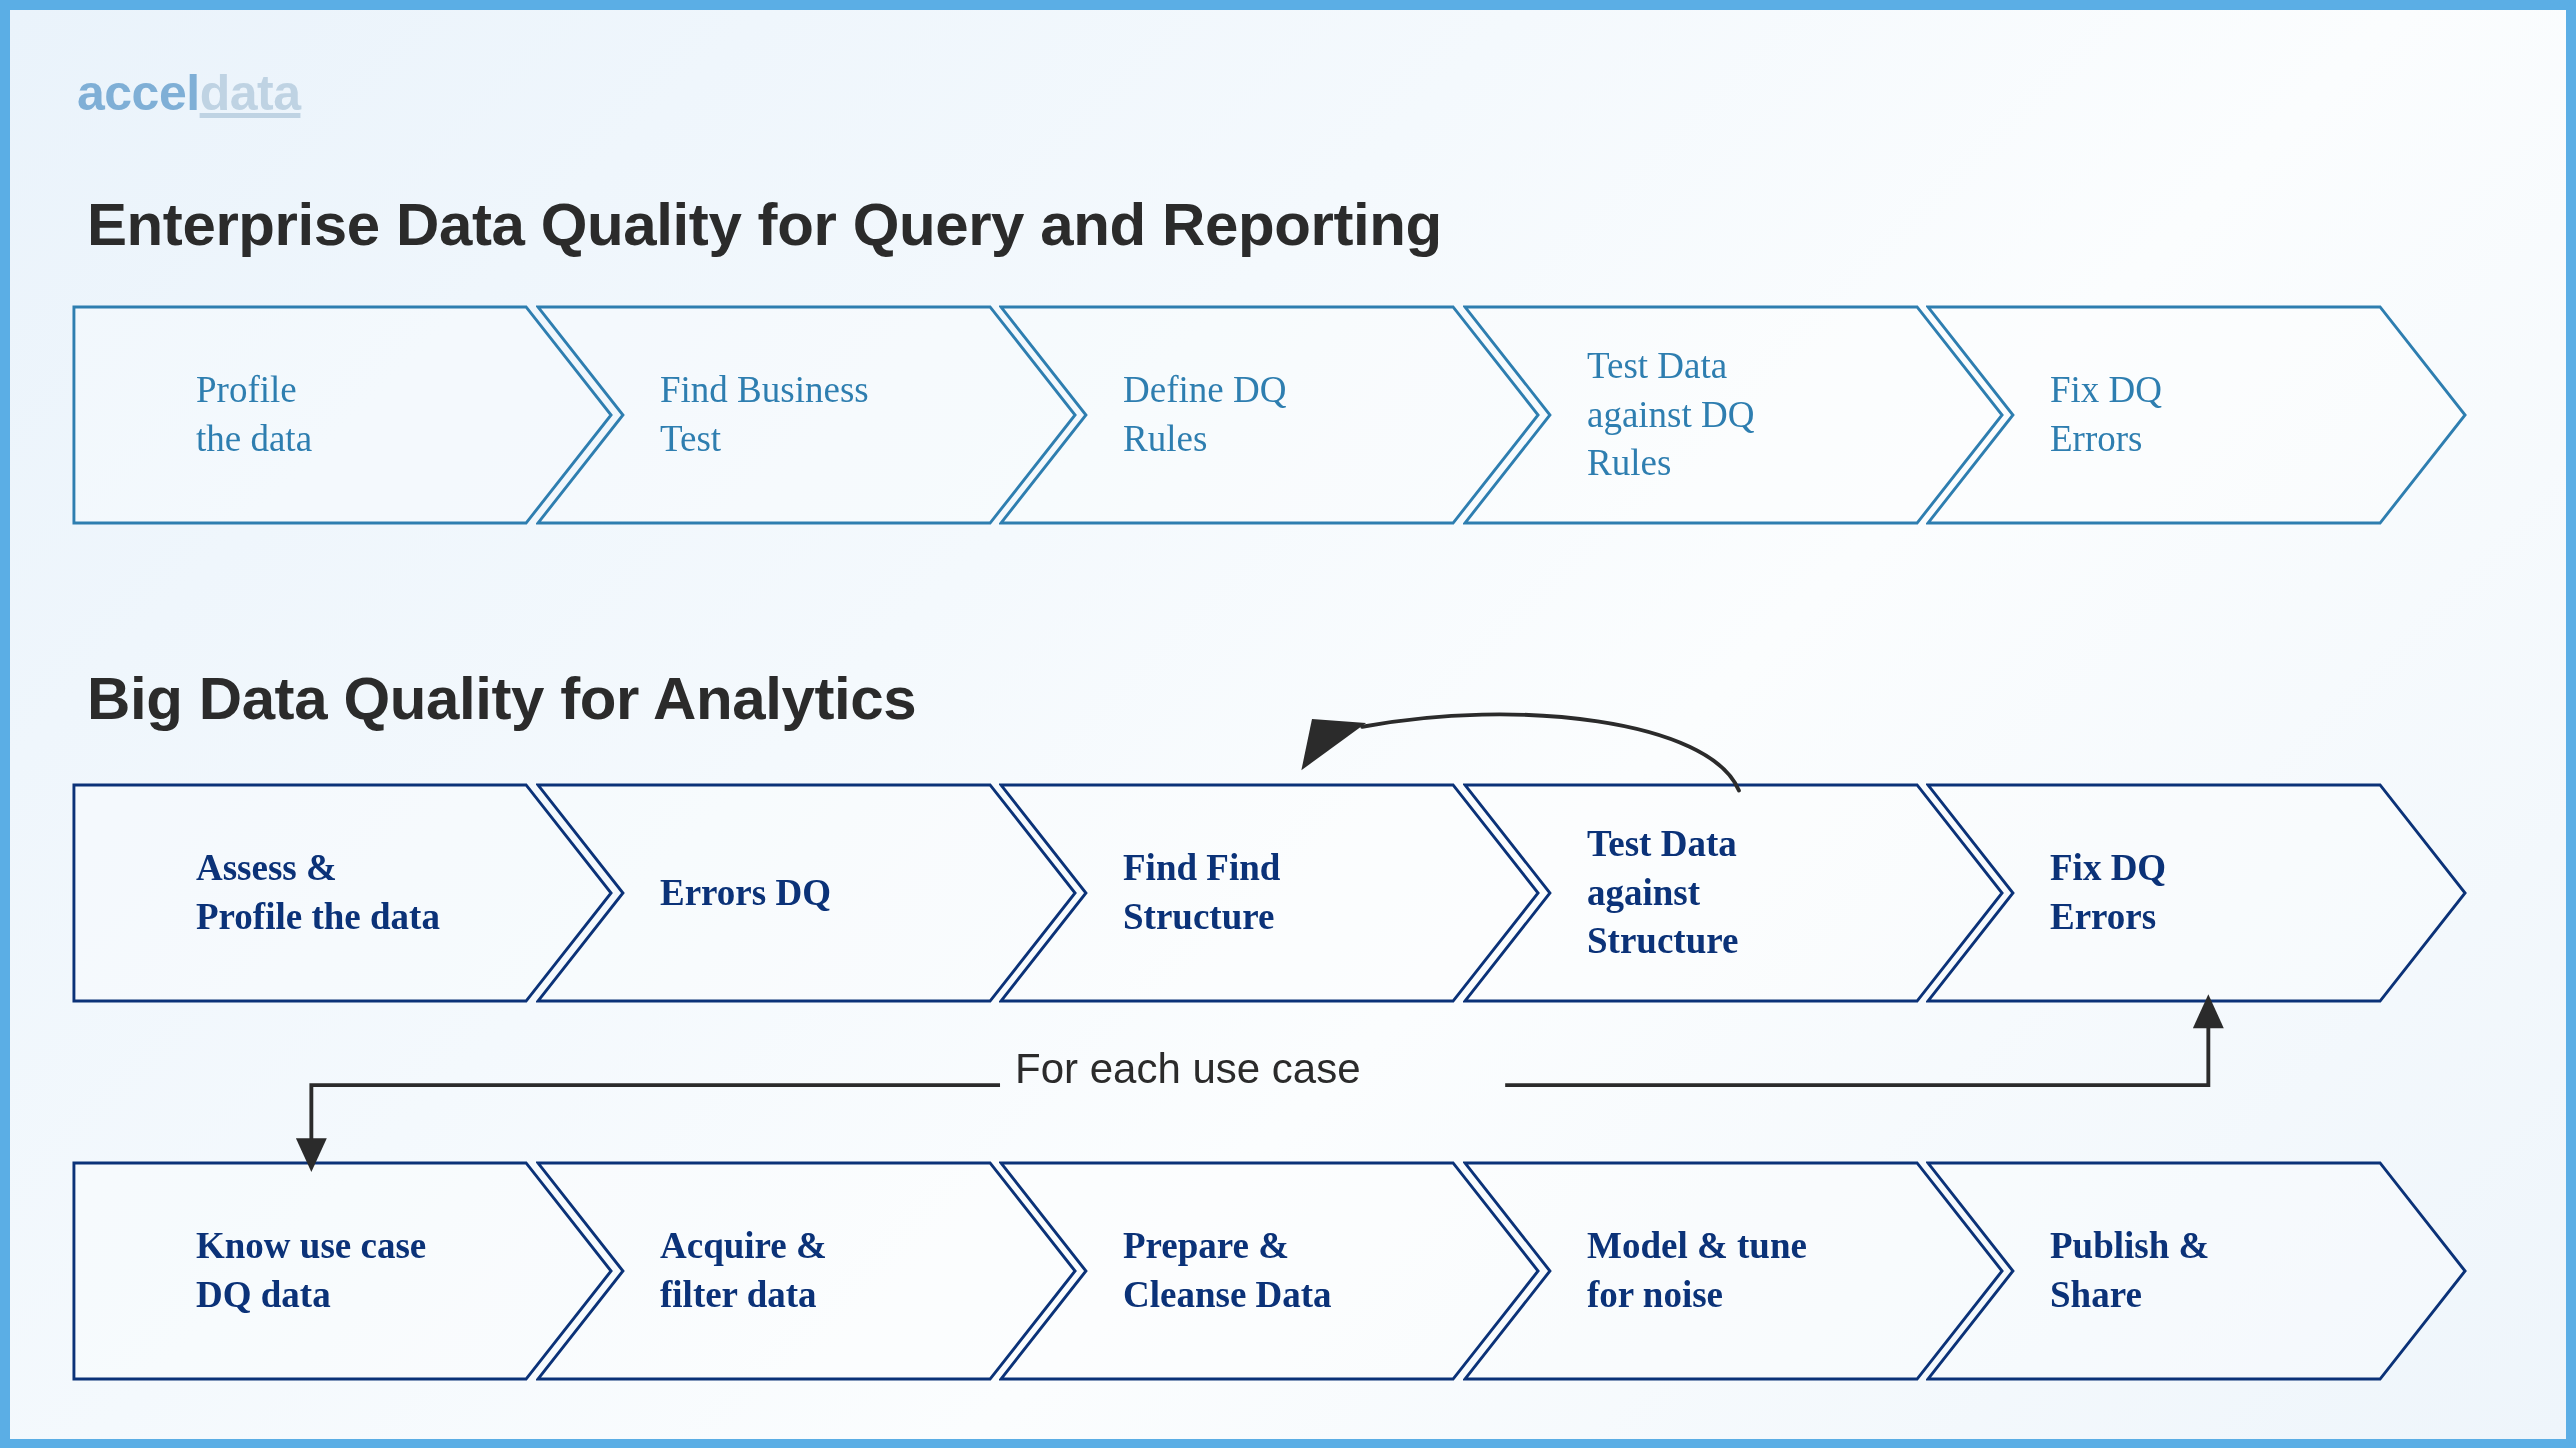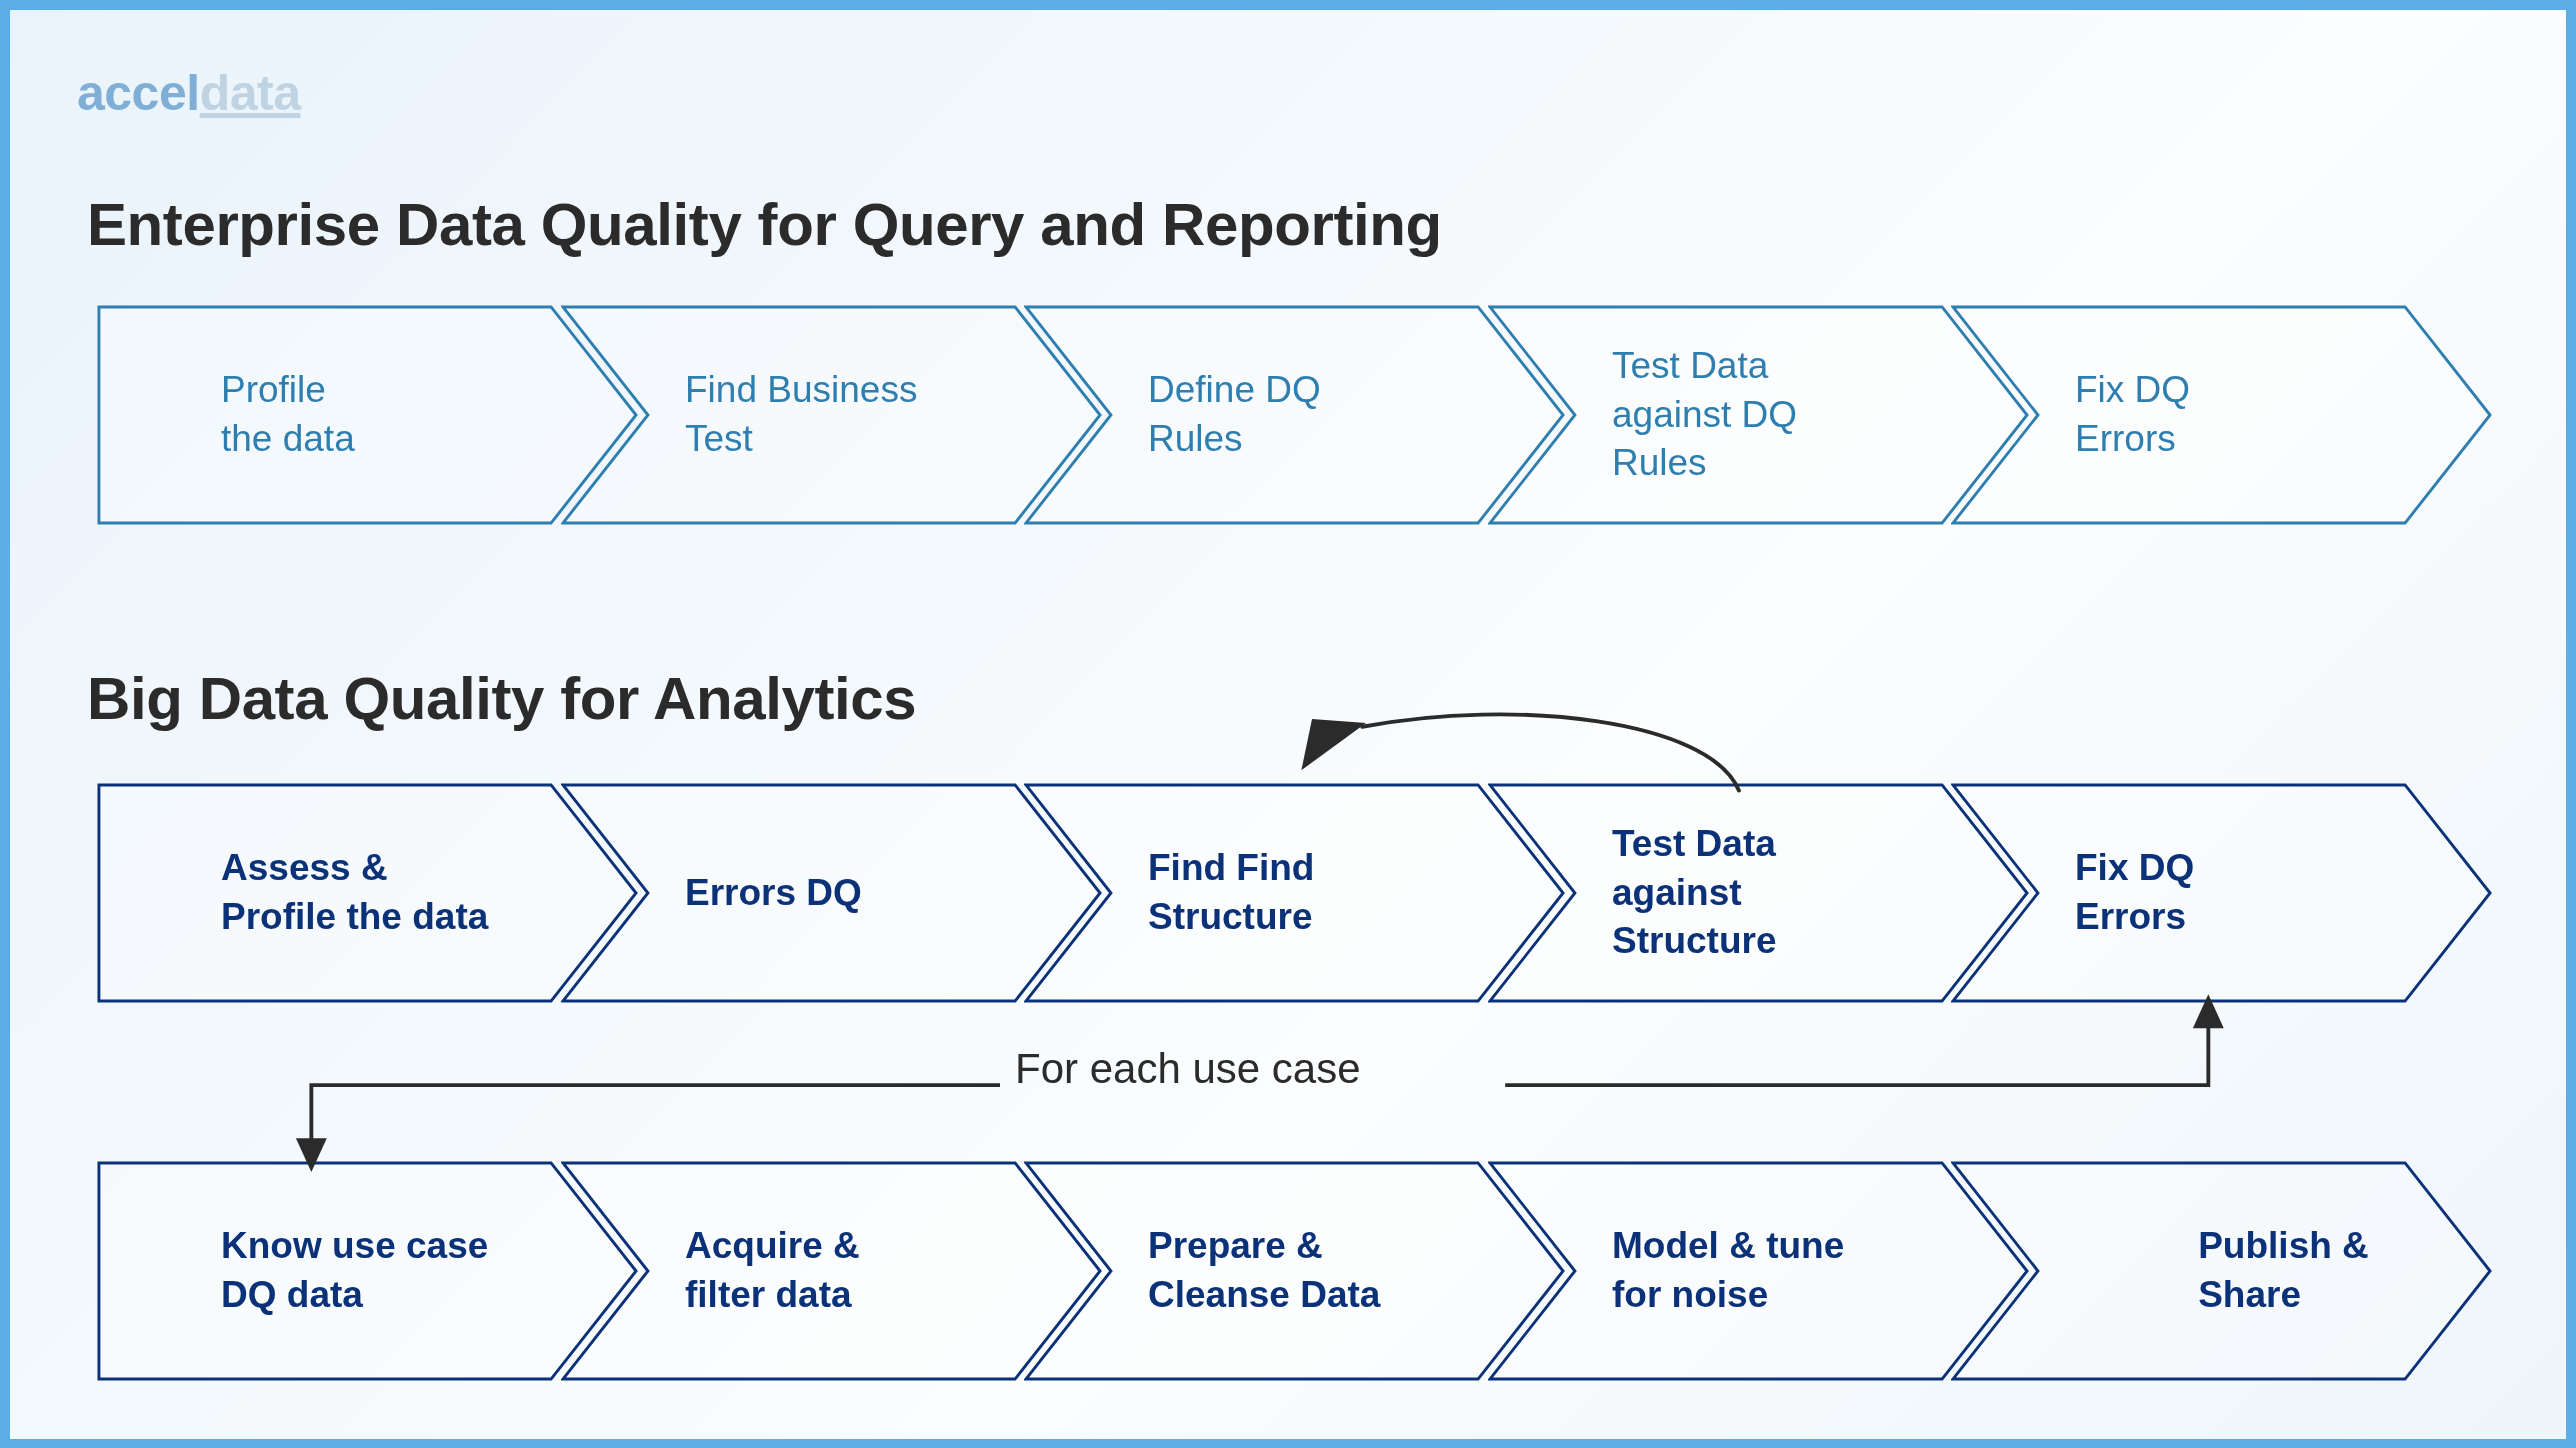--- a/index.html
+++ b/index.html
@@ -49,23 +49,24 @@
     letter-spacing: -0.4px;
     white-space: nowrap;
     line-height: 1;
   }
   #title-1 { top: 185px; }
   #title-2 { top: 659px; }
 
   
   .row {
     position: absolute;
-    left: 87px;
+    left: 62px;
     width: 2395px;
     height: 158px;
+    font-family: Liberation Serif, serif;
   }
   #row-1 { top: 295px; }
   #row-2 { top: 773px; }
   #row-3 { top: 1151px; }
 
   .chev {
     position: absolute;
     top: 0;
     height: 220px;
     box-sizing: border-box;
@@ -249,21 +250,21 @@
     </div>
 
     <div class="chev" style="left:1391px; width:541px;">
       <svg viewBox="0 0 560 228" preserveAspectRatio="none">
         <path d="M 2 2 L 470 2 L 558 114 L 470 226 L 2 226 L 90 114 Z" fill="rgba(255,255,255,0.30)" stroke="#0B3278" stroke-width="3"></path>
       </svg>
       <div class="label">Model &amp; tune
 for noise</div>
     </div>
 
-    <div class="chev" style="left:1854px; width:541px;justify-content:center;">
+    <div class="chev" style="left:1854px; width:541px;">
       <svg viewBox="0 0 560 228" preserveAspectRatio="none">
         <path d="M 2 2 L 470 2 L 558 114 L 470 226 L 2 226 L 90 114 Z" fill="rgba(255,255,255,0.30)" stroke="#0B3278" stroke-width="3"></path>
       </svg>
       <div class="label">Publish &amp;
 Share</div>
     </div>
   </div>
 
   <svg class="overlay" viewBox="0 0 2667 1500">
     <defs>

